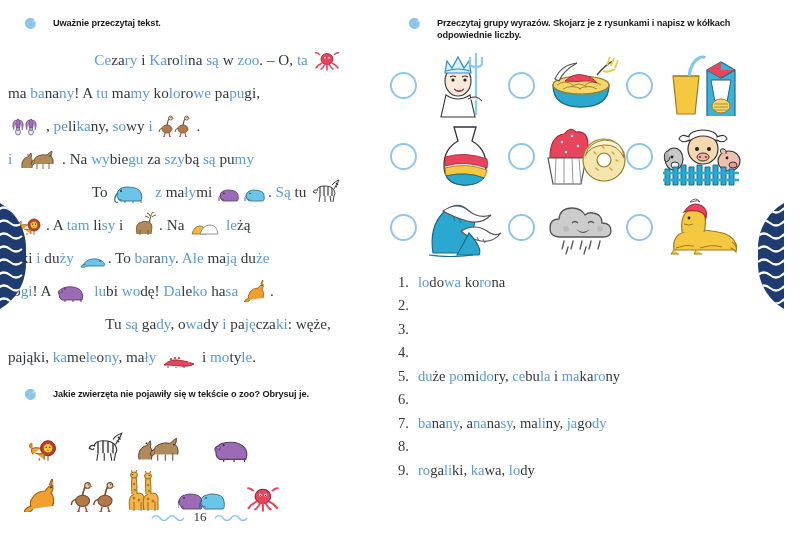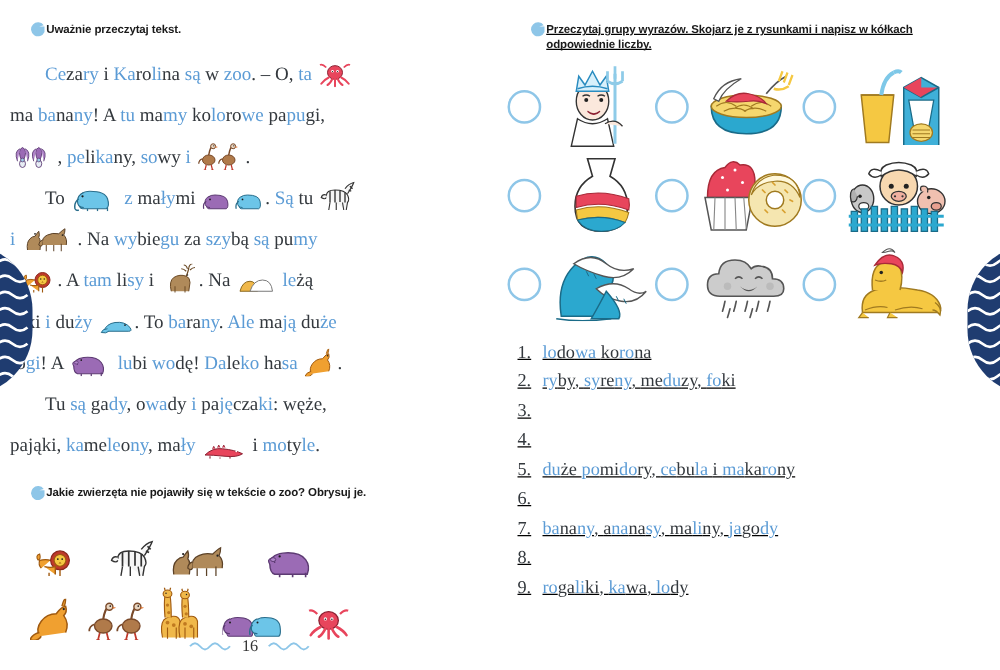--- a/index.html
+++ b/index.html
@@ -16,21 +16,21 @@
   }
   .page {
     position: absolute;
     top: 0;
     width: 400px;
     height: 536px;
     background: #ffffff;
     overflow: hidden;
   }
   .page-left { left: 0; }
-  .page-right { left: 400px; text-decoration: underline; }
+  .page-right { left: 384px; }
 
   
   .edge-wave {
     position: absolute;
     top: 196px;
     width: 52px;
     height: 120px;
     background: #1f3c70;
     overflow: hidden;
   }
@@ -47,21 +47,21 @@
   
   .ex-marker {
     width: 16px;
     height: 16px;
     flex: 0 0 16px;
     margin-top: 1px;
   }
   .ex-head {
     display: flex;
     align-items: flex-start;
-    gap: 2px;
+    gap: 18px;
   }
   .ex-head-text {
     font-family: "Liberation Sans", sans-serif;
     font-size: 9.2px;
     font-weight: bold;
     color: #1a1a1a;
     line-height: 1.35;
     letter-spacing: -0.1px;
     margin-left: -3px;
     margin-top: 3px;
@@ -71,21 +71,21 @@
   .story {
     margin-top: 12px;
     font-family: "Liberation Serif", serif;
     font-size: 15.2px;
     line-height: 33px;
     color: #33383d;
     text-align: left;
     padding-left: 8px;
   }
   .story .ln { white-space: nowrap; }
-  .story .indent { padding-left: 28px; }
+  .story .indent { padding-left: 28px; text-align: center; }
   .b { color: #5b9bd5; }
   .d { color: #33383d; }
 
   
   .pic {
     display: inline-block;
     vertical-align: -6px;
     margin: 0 2px;
   }
 
@@ -237,20 +237,31 @@
       <ellipse cx="9" cy="14" rx="5" ry="4" fill="#b07a4a"></ellipse>
       <path d="M9 10 q1 -6 3 -7" stroke-width="1.2"></path>
       <circle cx="12.5" cy="3" r="2" fill="#e8d5c0"></circle>
       <circle cx="13" cy="2.6" r=".5" fill="#222" stroke="none"></circle>
       <path d="M14.4 3 l2 .6 l-2 .7" fill="#e07a3a" stroke="none"></path>
       <path d="M7 18 l-1 4 M11 18 l1 4" stroke="#c0392b" stroke-width="1"></path>
       <path d="M5 22 l2 0 M11 22 l2 0" stroke="#c0392b" stroke-width="1"></path>
       <path d="M4 13 q-3 1 -3 4" stroke-width="1"></path>
      </g>
           </svg></span><span class="d">.</span></div>
+      <div class="ln"><span class="b">i </span><span class="pic"><svg width="42" height="24" viewBox="0 0 42 24" style="display:block">
+            <g>
+      <path d="M4 22 q-1 -6 2 -9 q2 -2 4 -2 q2 -3 3 -4 q1 3 0 5 q2 2 1 10" fill="#b08a5a" stroke="#5c4228" stroke-width=".8"></path>
+      <circle cx="10" cy="9" r=".7" fill="#222"></circle>
+     </g>
+     <g transform="translate(14,4)">
+      <path d="M2 14 q-1 -6 4 -8 q4 -2 9 -1 q3 -3 5 -4 q0 3 -1 5 q3 3 2 8 M5 14 l0 5 M11 14 l0 5 M17 13 l0 6" fill="#b08a5a" stroke="#5c4228" stroke-width=".8"></path>
+      <path d="M2 10 q-3 1 -3 4 q2 2 3 0" fill="#b08a5a" stroke="#5c4228" stroke-width=".8"></path>
+      <circle cx="18" cy="6" r=".7" fill="#222"></circle>
+     </g>
+          </svg></span><span class="d">. Na </span><span class="b">wy</span><span class="d">bie</span><span class="b">gu </span><span class="d">za </span><span class="b">szy</span><span class="d">bą </span><span class="b">są </span><span class="d">pu</span><span class="b">my</span></div>
       <div class="ln indent"><span class="d">To </span><span class="pic"><svg width="36" height="22" viewBox="0 0 36 22" style="display:block">
             <path d="M8 20 q-3 0 -3 -6 q0 -8 9 -8 q12 0 14 6 q2 6 -1 8 z" fill="#6cc5e8" stroke="#2a6e8c" stroke-width=".9"></path>
      <path d="M9 7 q-5 2 -5 7 q0 5 5 5" fill="#6cc5e8" stroke="#2a6e8c" stroke-width=".9"></path>
      <path d="M5 12 q-4 3 -3 8 q1 2 3 1" fill="none" stroke="#2a6e8c" stroke-width="1.2"></path>
      <circle cx="8" cy="10" r=".9" fill="#1a1a1a"></circle>
      <path d="M12 20 l0 2 M20 20 l0 2 M28 19 l0 3" stroke="#2a6e8c" stroke-width="1"></path>
           </svg></span><span class="b"> z </span><span class="d">ma</span><span class="b">ły</span><span class="d">mi </span><span class="pic"><svg width="22" height="17" viewBox="0 0 22 17" style="display:block">
             <path d="M5 15 q-2 0 -2 -5 q0 -6 7 -6 q9 0 10 5 q1 5 -1 6 z" fill="#9b6bb5" stroke="#5d3b73" stroke-width=".8"></path>
      <path d="M6 5 q-4 1 -4 5 q0 4 4 4" fill="#9b6bb5" stroke="#5d3b73" stroke-width=".8"></path>
      <path d="M3 9 q-3 2 -2 6" fill="none" stroke="#5d3b73" stroke-width="1"></path>
@@ -266,31 +277,20 @@
      <g stroke="#333" stroke-width="1.1">
        <path d="M8 8 l0 9"></path>
               <path d="M12 7 l0 10"></path>
               <path d="M16 7.5 l0 9"></path>
               <path d="M20 9 l0 8"></path>
        <path d="M24 4 l2 2"></path>
               <path d="M23 7 l2 1"></path>
      </g>
      <path d="M5 11 q-3 -1 -4 2 q3 2 4 0" fill="#f5f5f5" stroke="#333" stroke-width=".9"></path>
           </svg></span></div>
-      <div class="ln"><span class="b">i </span><span class="pic"><svg width="42" height="24" viewBox="0 0 42 24" style="display:block">
-            <g>
-      <path d="M4 22 q-1 -6 2 -9 q2 -2 4 -2 q2 -3 3 -4 q1 3 0 5 q2 2 1 10" fill="#b08a5a" stroke="#5c4228" stroke-width=".8"></path>
-      <circle cx="10" cy="9" r=".7" fill="#222"></circle>
-     </g>
-     <g transform="translate(14,4)">
-      <path d="M2 14 q-1 -6 4 -8 q4 -2 9 -1 q3 -3 5 -4 q0 3 -1 5 q3 3 2 8 M5 14 l0 5 M11 14 l0 5 M17 13 l0 6" fill="#b08a5a" stroke="#5c4228" stroke-width=".8"></path>
-      <path d="M2 10 q-3 1 -3 4 q2 2 3 0" fill="#b08a5a" stroke="#5c4228" stroke-width=".8"></path>
-      <circle cx="18" cy="6" r=".7" fill="#222"></circle>
-     </g>
-          </svg></span><span class="d">. Na </span><span class="b">wy</span><span class="d">bie</span><span class="b">gu </span><span class="d">za </span><span class="b">szy</span><span class="d">bą </span><span class="b">są </span><span class="d">pu</span><span class="b">my</span></div>
       <div class="ln"><span class="d">i </span><span class="pic"><svg width="26" height="20" viewBox="0 0 26 20" style="display:block">
             <path d="M4 14 q-2 -2 -1 -5 q4 -1 7 0" fill="#f0a030" stroke="#a05a10" stroke-width=".8"></path>
      <path d="M2 9 q-2 -3 1 -4 q1 3 -1 4" fill="#f0a030" stroke="#a05a10" stroke-width=".7"></path>
      <circle cx="16" cy="9" r="6" fill="#c0392b" stroke="#8c2a1e" stroke-width=".8"></circle>
      <circle cx="16" cy="9" r="3.8" fill="#f5c842" stroke="#a05a10" stroke-width=".8"></circle>
      <circle cx="14.6" cy="8.2" r=".6" fill="#222"></circle>
             <circle cx="17.4" cy="8.2" r=".6" fill="#222"></circle>
      <path d="M16 10 l-1 1 h2 z" fill="#a05a10"></path>
      <path d="M6 13 q4 1 7 0 l0 5 M9 17 l0 2 M16 15 l0 4" stroke="#a05a10" stroke-width=".9" fill="#f0a030"></path>
           </svg></span><span class="d">. A </span><span class="b">tam </span><span class="d">li</span><span class="b">sy </span><span class="d">i </span><span class="pic"><svg width="28" height="24" viewBox="0 0 28 24" style="display:block">
@@ -715,21 +715,20 @@
       </div>
     </div>
 
   <div class="word-list" id="word-list">
       <div class="wl-row">
         <span class="wl-num">1.</span>
         <span><span class="b">lo</span><span class="d">do</span><span class="b">wa </span><span class="d">ko</span><span class="b">ro</span><span class="d">na</span></span>
       </div>
       <div class="wl-row">
         <span class="wl-num">2.</span>
-        <span><span class="b">ry</span><span class="d">by</span><span class="d">, </span><span class="b">sy</span><span class="d">re</span><span class="b">ny</span><span class="d">, </span><span class="d">me</span><span class="b">du</span><span class="d">zy</span><span class="d">, </span><span class="b">fo</span><span class="d">ki</span></span>
       </div>
       <div class="wl-row">
         <span class="wl-num">3.</span>
       </div>
       <div class="wl-row">
         <span class="wl-num">4.</span>
       </div>
       <div class="wl-row">
         <span class="wl-num">5.</span>
         <span><span class="b">du</span><span class="d">że </span><span class="b">po</span><span class="d">mi</span><span class="b">do</span><span class="d">ry</span><span class="d">, </span><span class="b">ce</span><span class="d">bu</span><span class="b">la </span><span class="d">i </span><span class="b">ma</span><span class="d">ka</span><span class="b">ro</span><span class="d">ny</span></span>

